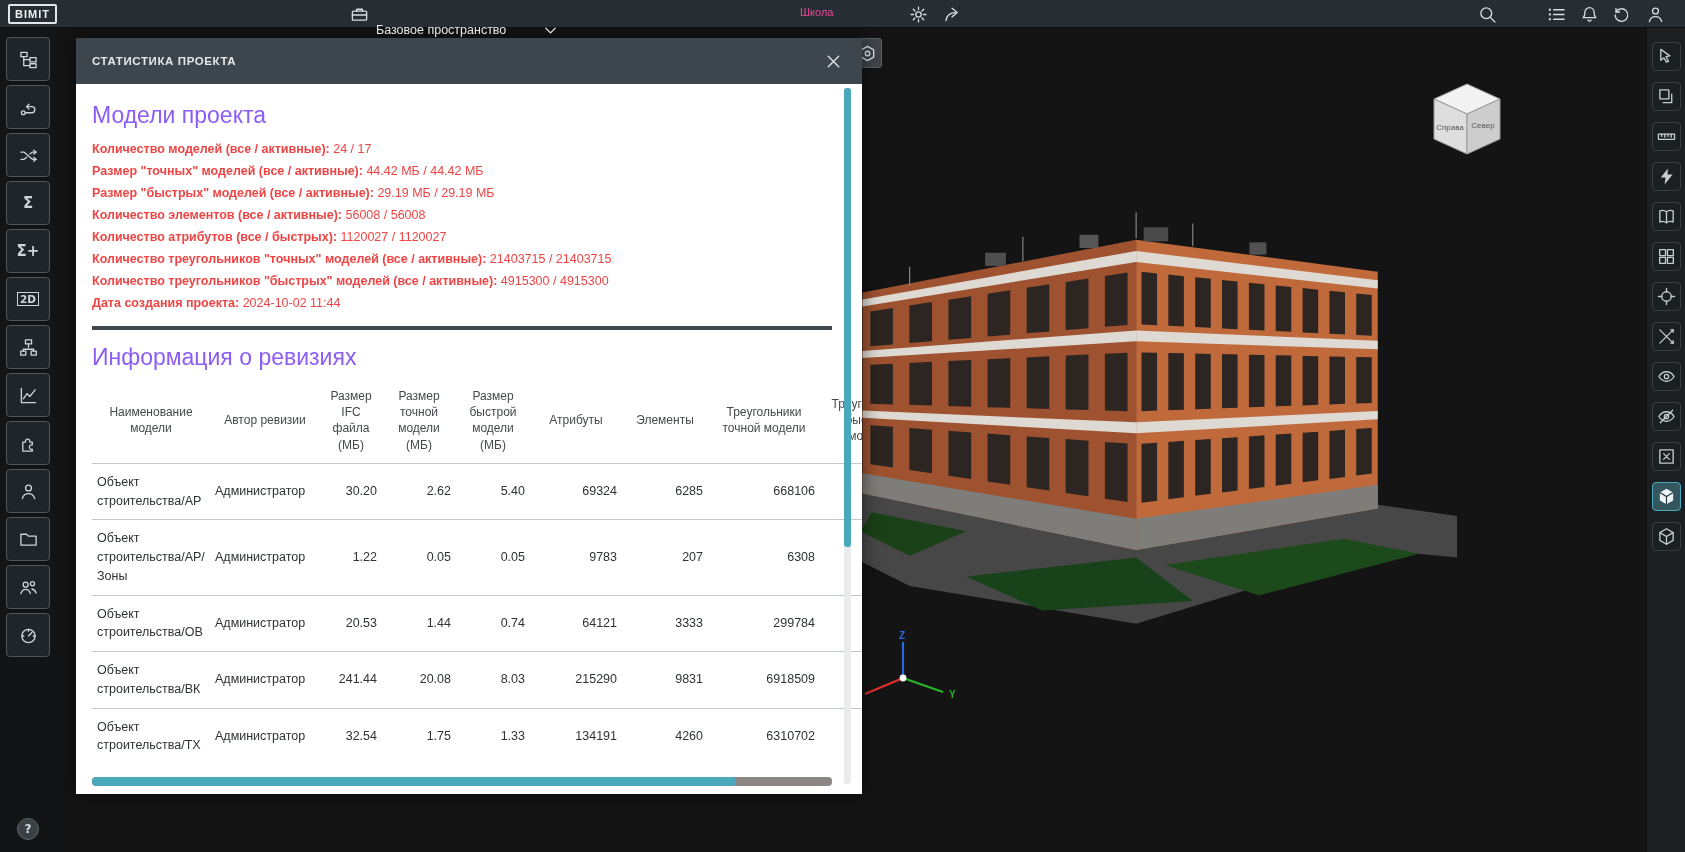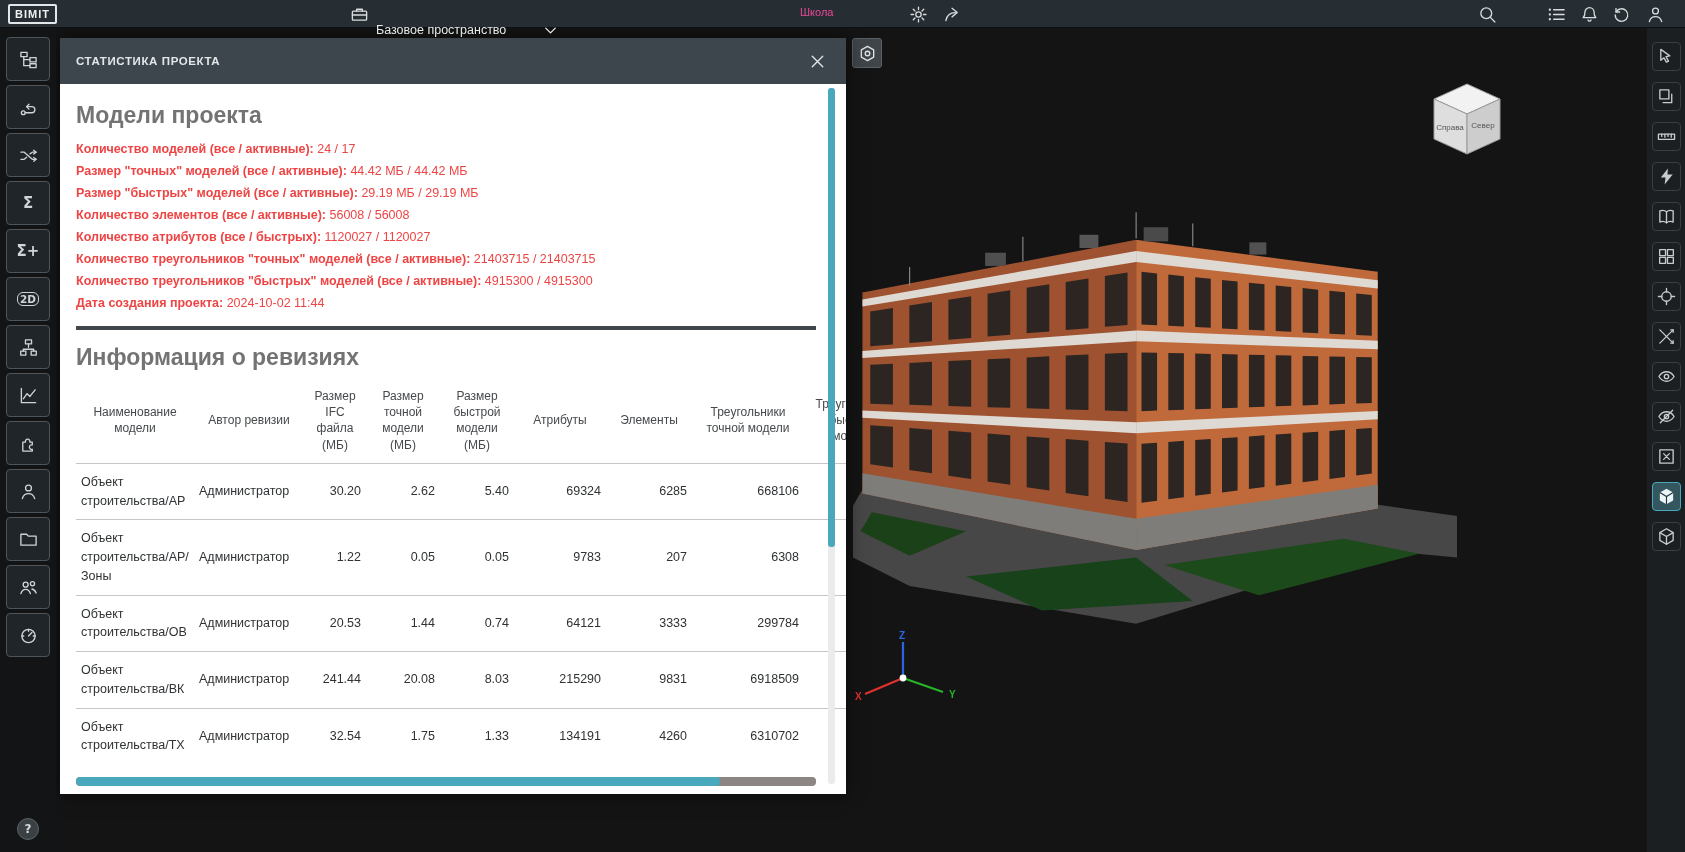--- a/index.html
+++ b/index.html
@@ -3,21 +3,21 @@
 <meta charset="utf-8">
 <style>
   :root{ --accent:#49a8bc; }
   *{margin:0;padding:0;box-sizing:border-box}
   html,body{width:1685px;height:852px;overflow:hidden}
   body{background:#131415;font-family:"Liberation Sans",sans-serif;color:#dfe3e5;position:relative}
   button{font:inherit;cursor:pointer}
   .ic{display:flex;align-items:center;justify-content:center}
   .ic svg{display:block}
   .tic{font-family:"DejaVu Sans",sans-serif;font-size:15px;font-weight:bold;line-height:1}
-  .tic.boxed{border:1.5px solid currentColor;border-radius:6px;font-size:10.5px;padding:1px 2px}
+  .tic.boxed{border:1.5px solid currentColor;border-radius:0;font-size:10.5px;padding:1px 2px}
 
   
   .topbar{position:absolute;top:0;left:0;right:0;height:28px;background:#272e33;z-index:50;border-bottom:1px solid #0d0f10}
   .logo{position:absolute;left:8px;top:4px;border:2px solid #e3e7e9;border-radius:2px;padding:8px 5px;height:20px;
         display:flex;align-items:center;font-size:11px;font-weight:bold;letter-spacing:1px;color:#eef1f2}
   .tb-btn{position:absolute;top:2px;width:26px;height:24px;background:none;border:none;color:#d8dcde;
           display:flex;align-items:center;justify-content:center}
   .ws-select{position:absolute;left:376px;top:20px;width:184px;height:20px;display:flex;align-items:center;
              justify-content:space-between;font-size:12.5px;color:#e6e9ea;cursor:pointer}
   .proj{position:absolute;left:800px;top:6px;font-size:11px;color:#ec4899}
@@ -41,28 +41,28 @@
   .viewport{position:absolute;left:56px;top:28px;right:38px;bottom:0;background:#141414;z-index:1}
   .building{position:absolute;left:797px;top:152px;width:604px;height:472px}
   .hex-btn{position:absolute;left:796px;top:10px;width:30px;height:30px;background:#3f4549;border:1px solid #5a6064;
            border-radius:3px;color:#dfe3e5;display:flex;align-items:center;justify-content:center}
   .navcube{position:absolute;left:1369px;top:50px;width:84px;height:84px}
   .navcube text{font-family:"Liberation Sans",sans-serif;font-size:8px;fill:#555}
   .gizmo{position:absolute;left:789px;top:602px;width:120px;height:96px}
   .gizmo text{font-family:"Liberation Sans",sans-serif;font-size:10px;font-weight:bold}
 
   
-  .panel{position:absolute;left:60px;top:38px;width:786px;height:756px;background:#ffffff;z-index:30;
+  .panel{position:absolute;left:76px;top:38px;width:786px;height:756px;background:#ffffff;z-index:30;
          box-shadow:0 0 18px rgba(0,0,0,.55)}
   .panel-head{height:46px;background:#3e464d;display:flex;align-items:center;justify-content:space-between;padding:0 16px}
   .panel-title{font-size:11.5px;font-weight:bold;letter-spacing:.6px;color:#e4e7e9}
   .close{background:none;border:none;color:#e4e7e9;width:26px;height:26px;display:flex;align-items:center;justify-content:center}
   .panel-body{position:absolute;top:46px;left:0;right:0;bottom:0;background:#fff;color:#333;
               padding:16px 30px 24px 16px;overflow:hidden}
-  .panel-body h1{font-size:23px;font-weight:bold;color:#737373;margin:2px 0 13px}
+  .panel-body h1{font-size:23px;font-weight:normal;color:#8b5cf6;margin:2px 0 13px}
   .stat{font-size:12.5px;color:#ef4444;margin-bottom:8px}
   .stat b{font-weight:bold}
   .sep{border:none;border-top:4px solid #41474d;margin:16px 0 14px}
   table.rev{border-collapse:collapse;table-layout:fixed;width:826px;margin-top:4px}
   table.rev th{font-size:12px;font-weight:400;color:#46494c;text-align:center;vertical-align:middle;
                padding:4px 5px 10px;line-height:1.35}
   table.rev td{font-size:12.5px;color:#2f3234;padding:9px 5px;line-height:1.5;vertical-align:middle}
   table.rev tbody tr{border-top:1px solid #c3c7c9}
   td.c-name{text-align:left;overflow-wrap:anywhere}
   td.c-author{text-align:left}

